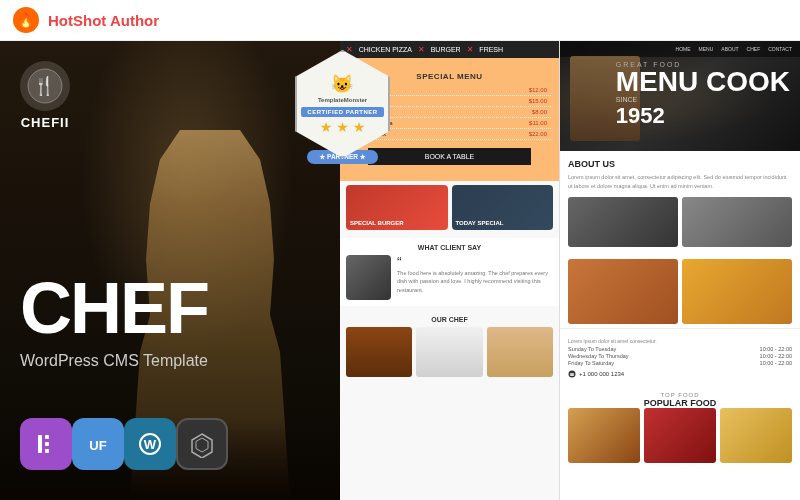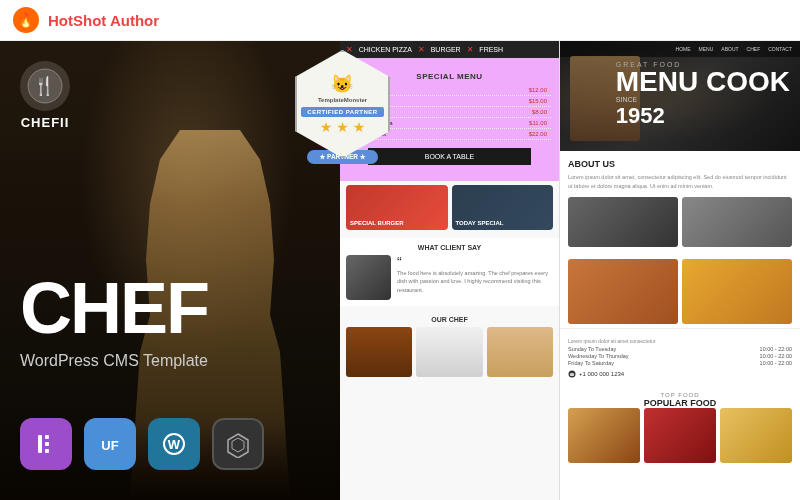--- a/index.html
+++ b/index.html
@@ -135,21 +135,21 @@
       font-weight: 400;
       margin-top: 8px;
     }
 
     
     .plugin-icons {
       position: absolute;
       bottom: 30px;
       left: 20px;
       display: flex;
-      gap: 12px;
+      gap: 0;
     }
     .plugin-icon {
       width: 52px;
       height: 52px;
       border-radius: 12px;
       display: flex;
       align-items: center;
       justify-content: center;
       font-size: 24px;
       font-weight: 700;
@@ -233,21 +233,21 @@
     .preview-left {
       width: 220px;
       flex-shrink: 0;
       background: #f8f8f8;
       overflow: hidden;
       border-right: 1px solid #ddd;
     }
 
     
     .menu-section {
-      background: #f0abfc;
+      background: #fdba74;
       padding: 8px;
     }
     .menu-nav {
       background: #222;
       color: #fff;
       font-size: 7px;
       padding: 4px 6px;
       display: flex;
       gap: 6px;
       align-items: center;

